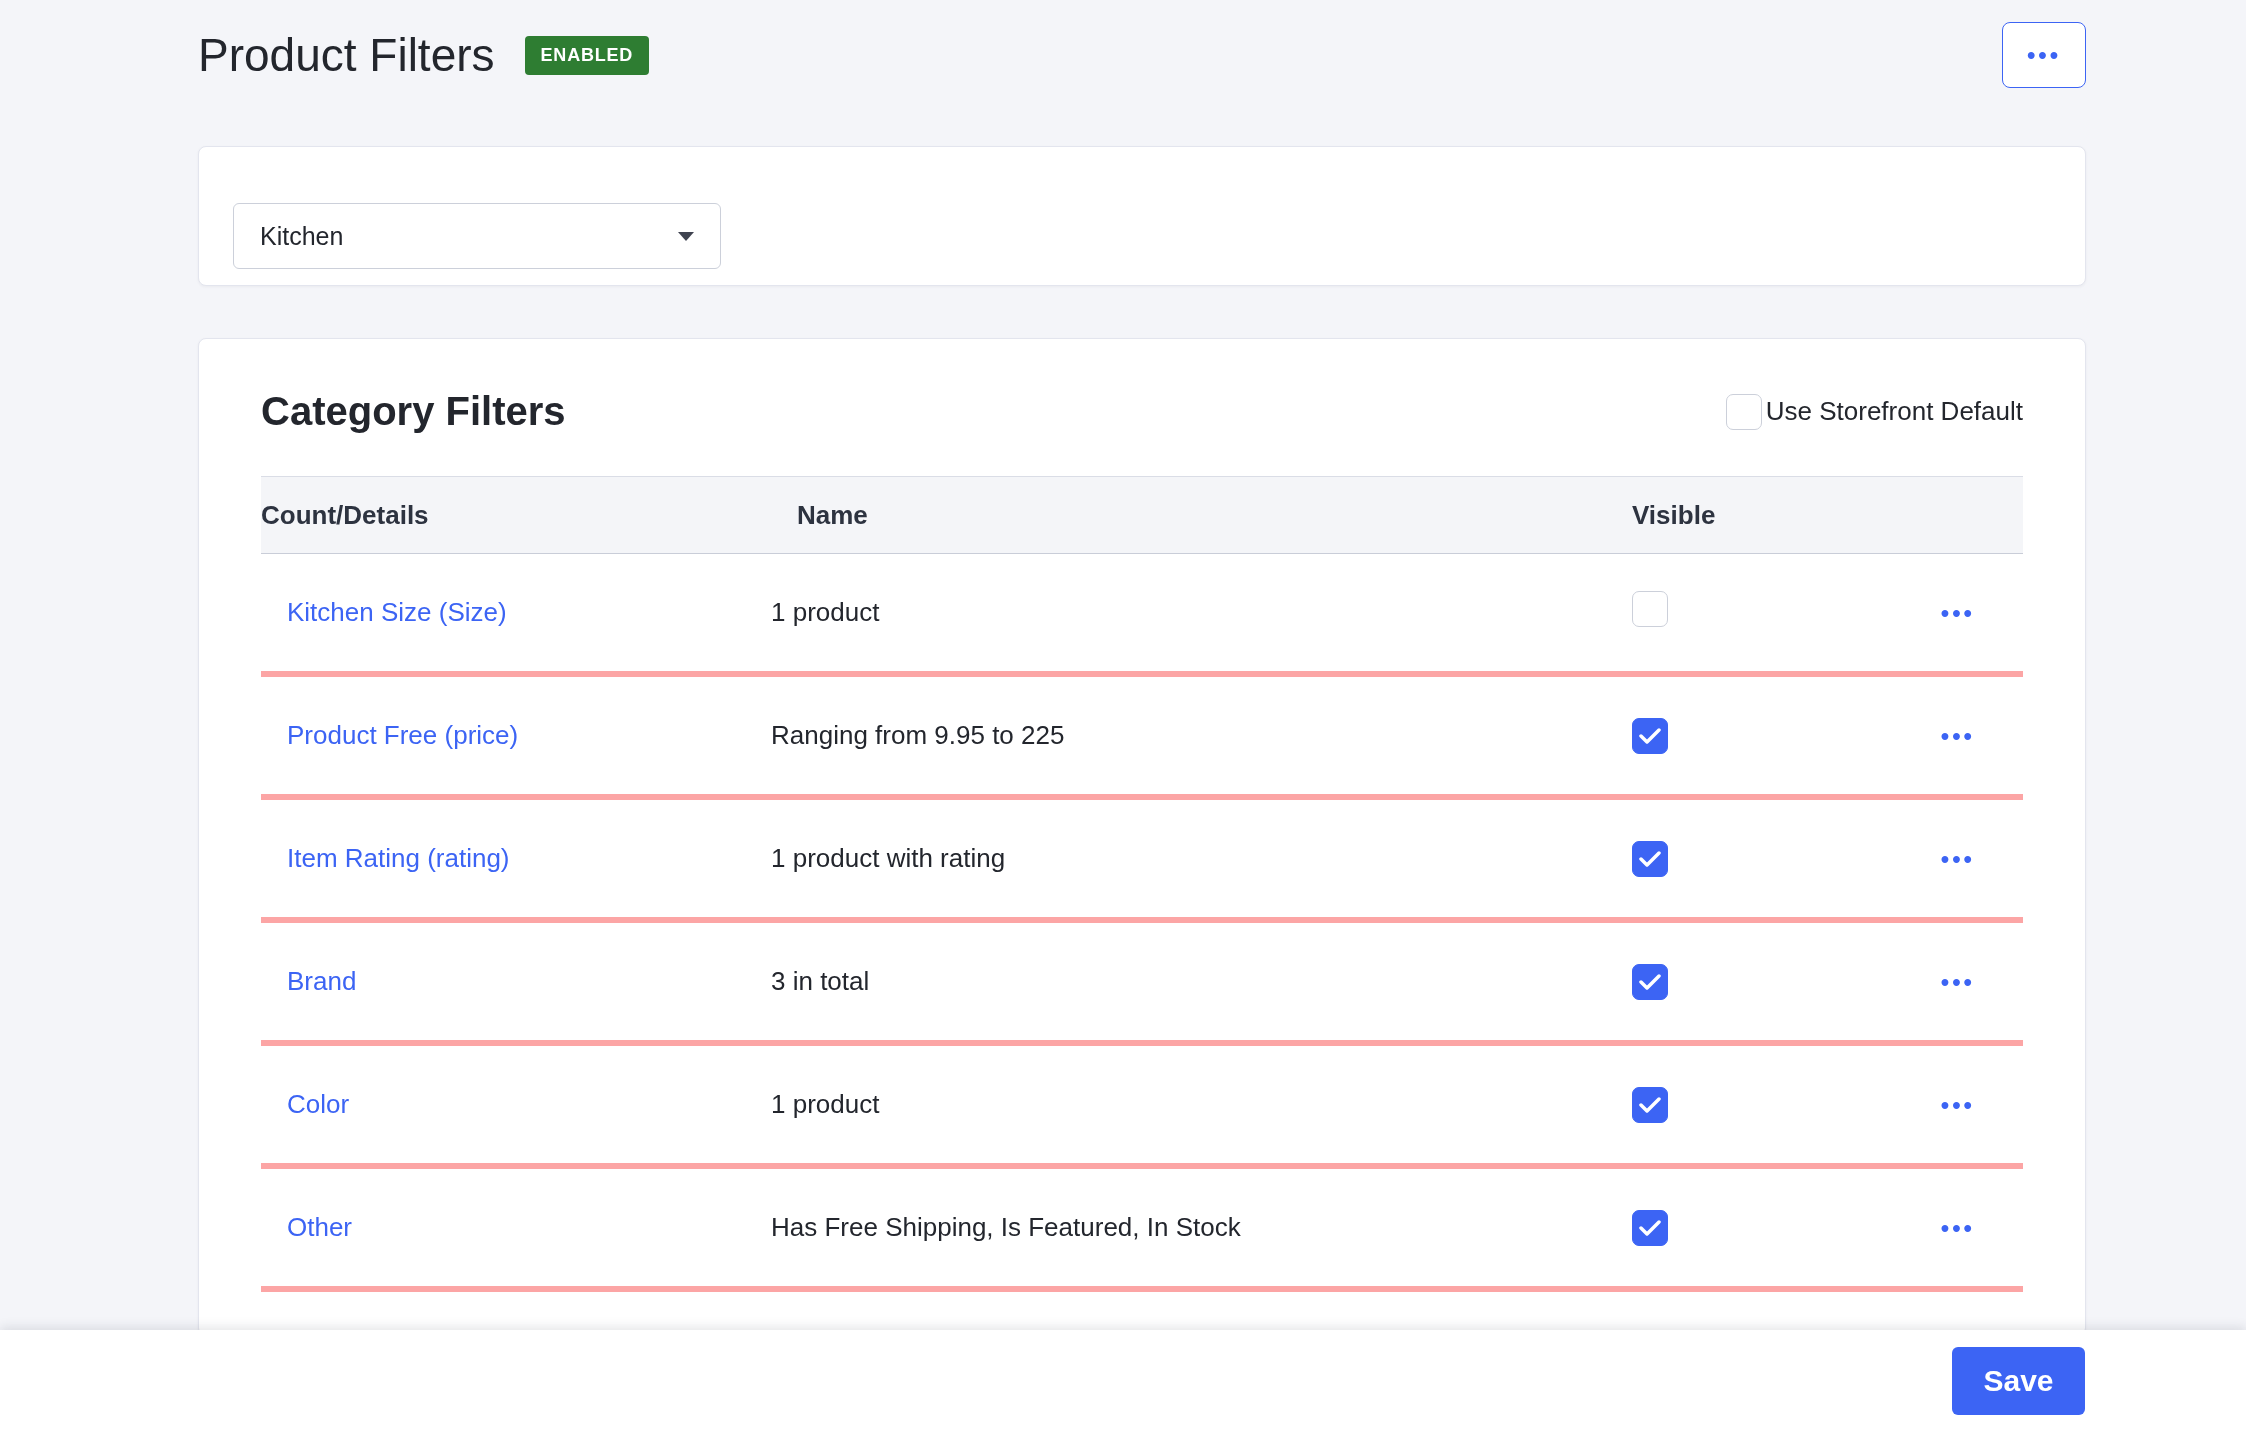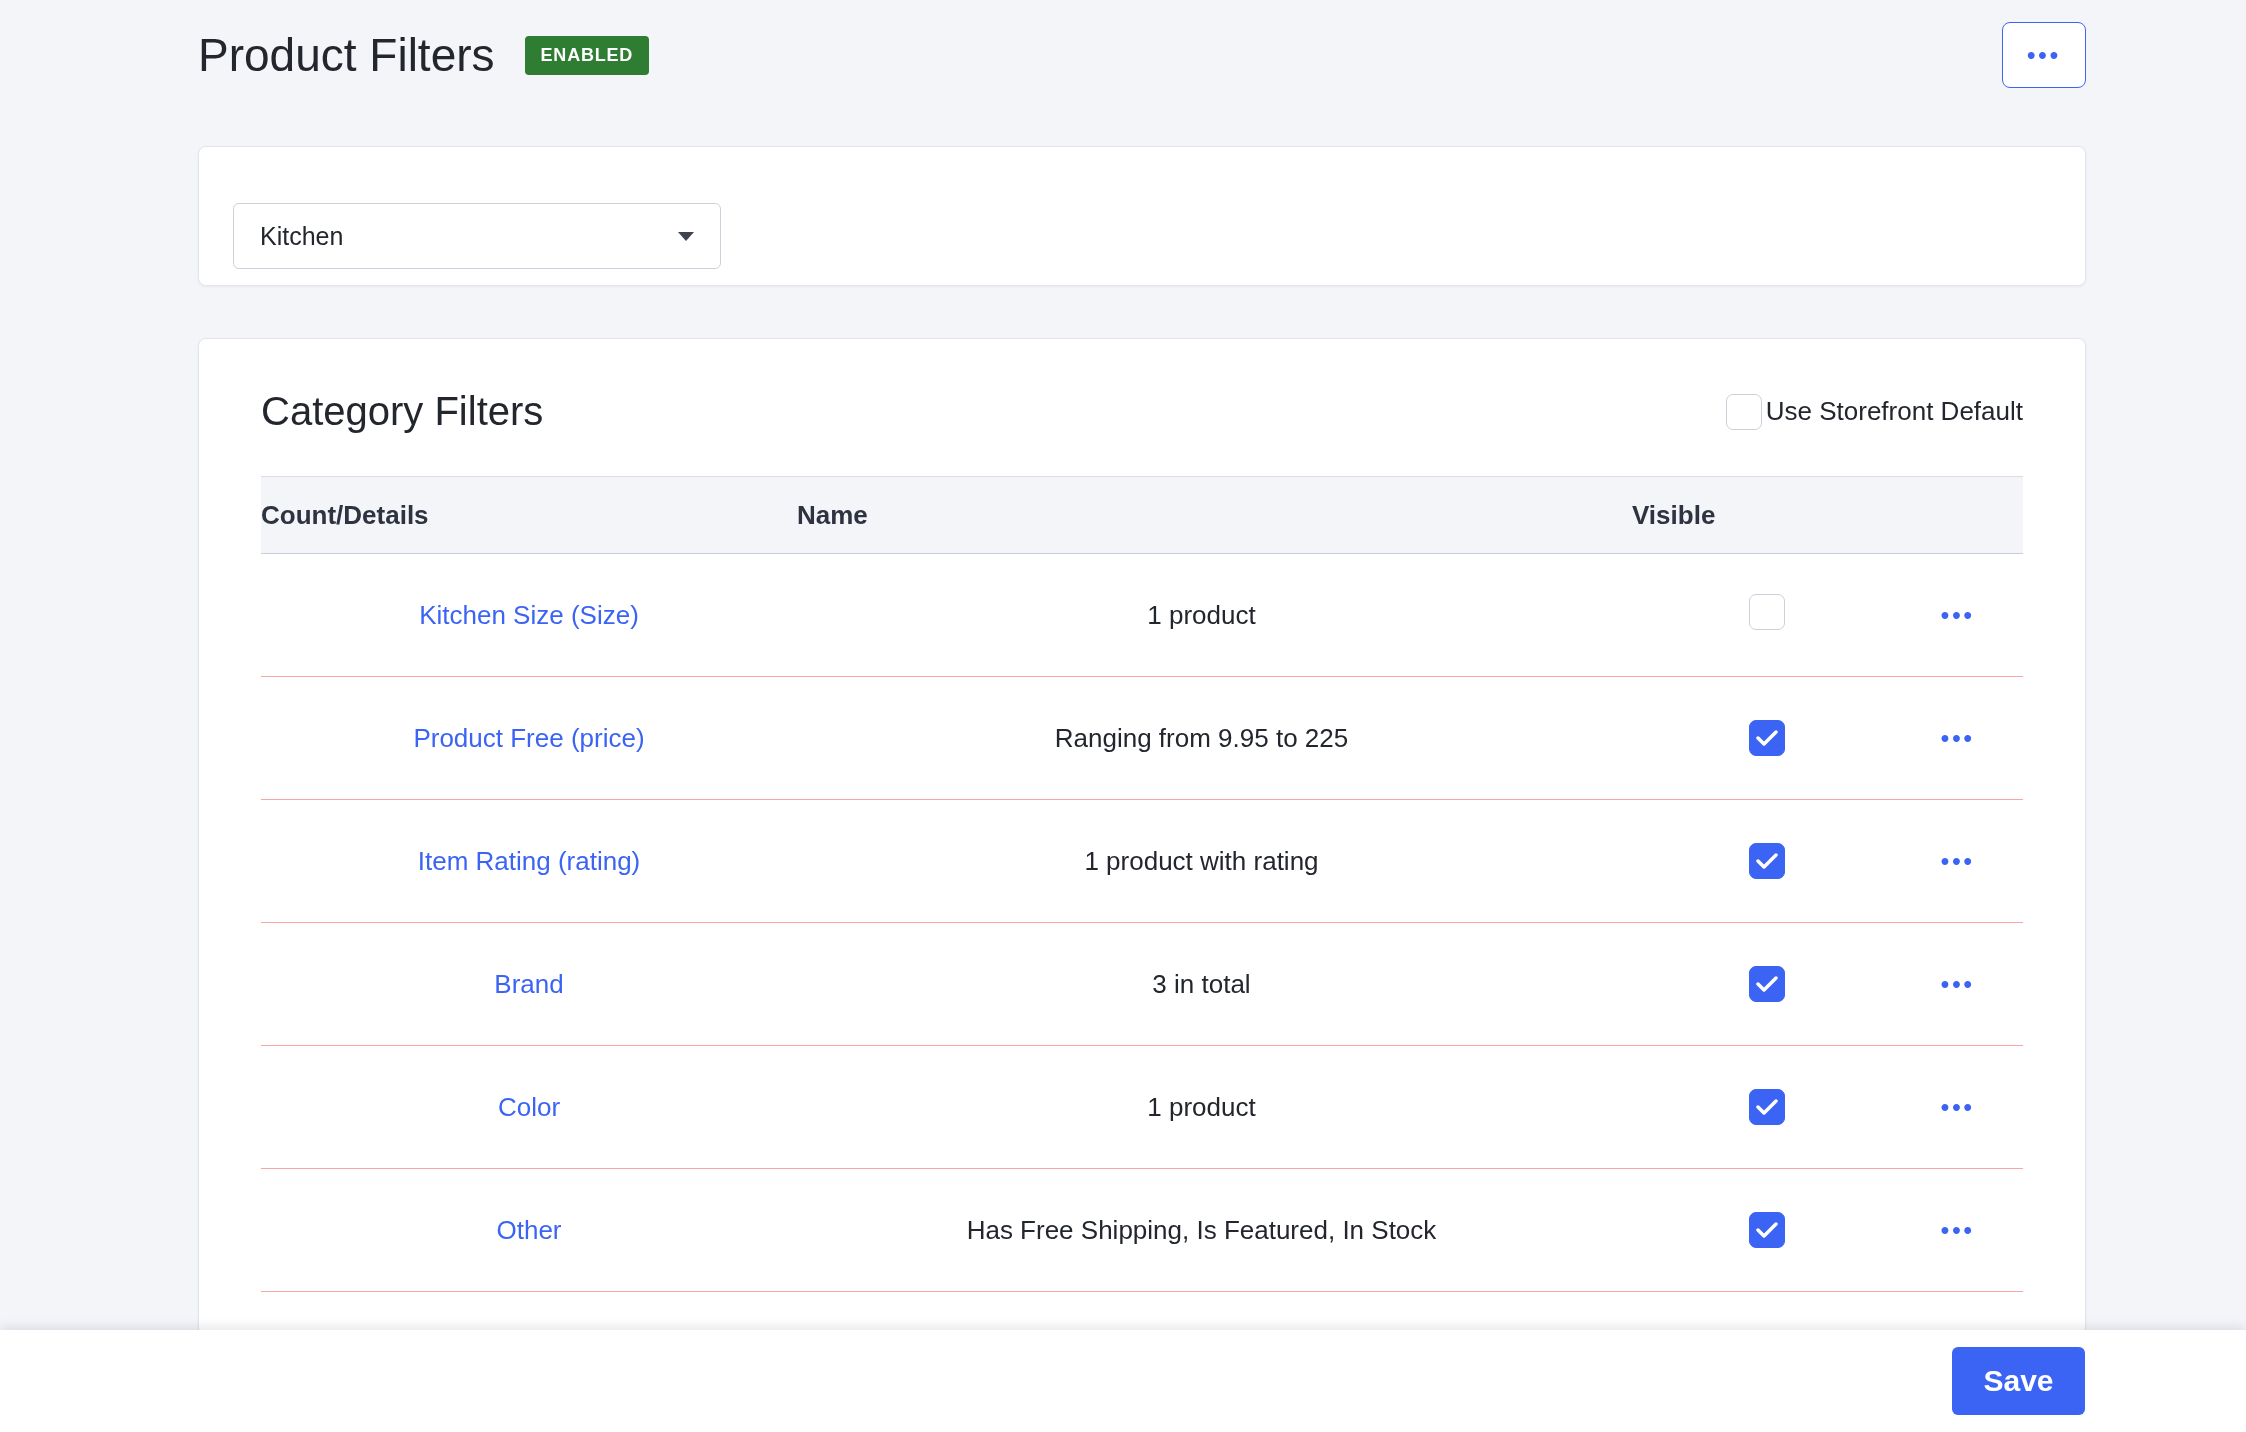--- a/index.html
+++ b/index.html
@@ -58,21 +58,21 @@
   }
   .chevron-down {
     width: 0; height: 0;
     border-left: 8px solid transparent;
     border-right: 8px solid transparent;
     border-top: 9px solid #3f4350;
   }
 
   .card.filters { margin-top: 52px; height: 998px; padding: 50px 62px 0; }
   .filters-header { display: flex; align-items: center; justify-content: space-between; margin-bottom: 42px; }
-  .filters-title { font-size: 40px; font-weight: 400; color: #23262d; text-align: right; }
+  .filters-title { font-size: 40px; font-weight: 700; color: #23262d; text-align: right; }
   .storefront-default { display: flex; align-items: center; gap: 4px; font-size: 26px; color: #23262d; }
 
   .checkbox {
     width: 36px; height: 36px;
     border: 1px solid #ccd0da; border-radius: 7px;
     background: #fff;
     display: inline-flex; align-items: center; justify-content: center;
     cursor: pointer; flex: none;
   }
   .checkbox.checked { background: var(--accent, #3C64F4); border-color: var(--accent, #3C64F4); }
@@ -86,23 +86,22 @@
   }
   .thead {
     background: #f4f5f8;
     height: 77px;
     border-bottom: 1px solid #c9cdd8;
     font-weight: 700; font-size: 26px; color: #2d3340;
   }
   .thead .cell.name-col { padding-left: 26px; }
   .trow {
     height: 123px;
-    border-bottom: 1px solid #fca5a5;
+    border-bottom: 6px solid #fca5a5;
     font-size: 26px;
-    text-align: center;
   }
   .trow .cell.name { padding-left: 26px; }
   .trow .cell.name a { color: var(--accent, #3C64F4); text-decoration: none; cursor: pointer; }
   .cell.actions { display: flex; justify-content: flex-end; padding-right: 48px; }
   .row-ellipsis {
     color: var(--accent, #3C64F4);
     font-size: 24px; font-weight: 700; letter-spacing: 3px;
     cursor: pointer; line-height: 1;
   }
 

